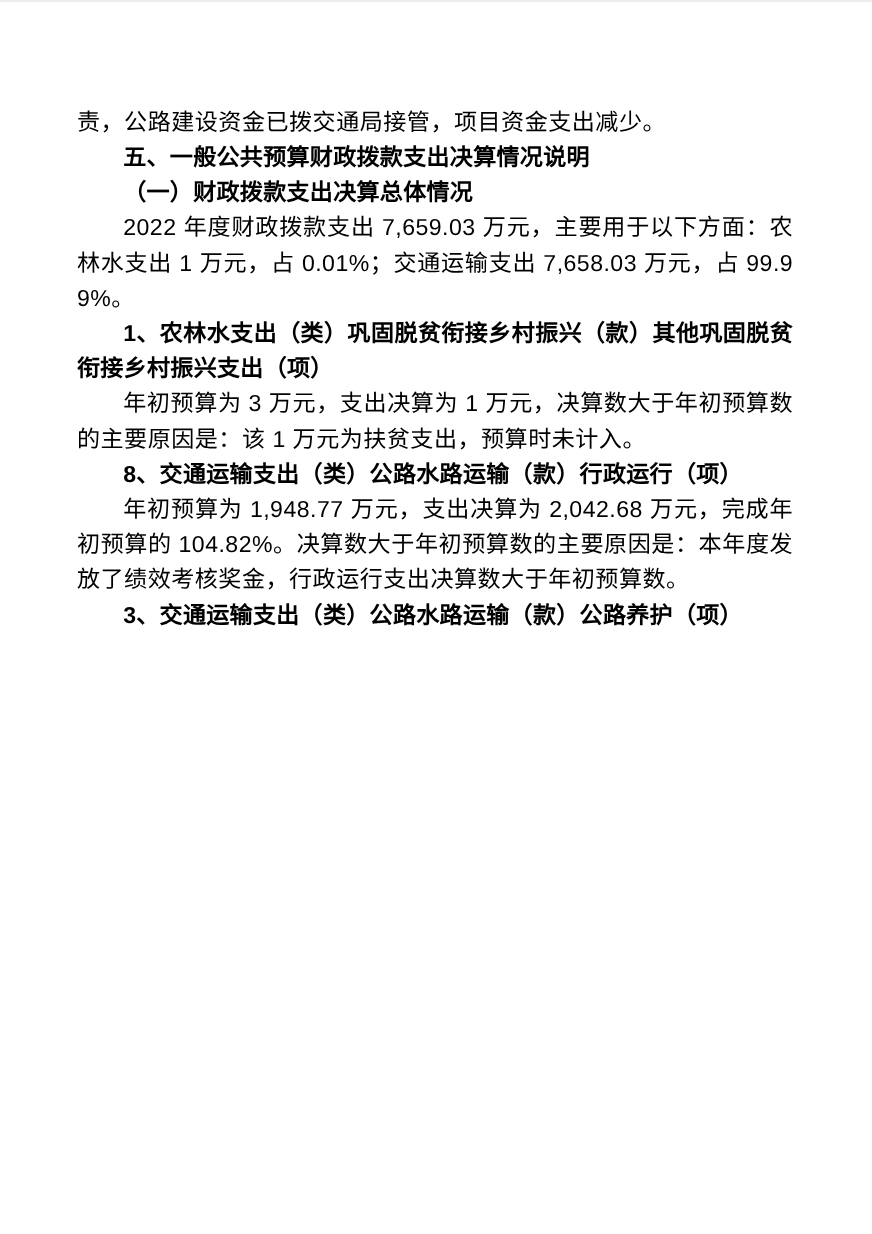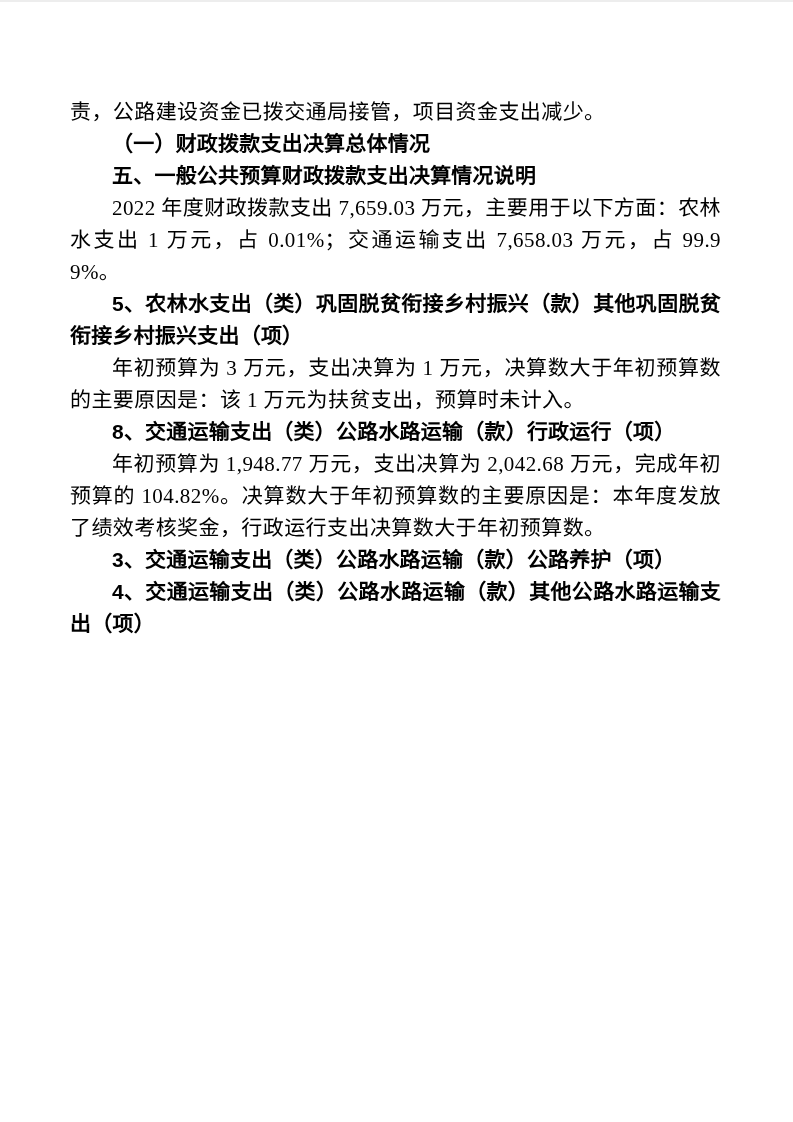--- a/index.html
+++ b/index.html
@@ -26,39 +26,38 @@
     font-size: 21px;
     line-height: 32px;
     letter-spacing: 0.02em;
     text-align: justify;
     text-justify: inter-ideograph;
     text-indent: 2em;
     word-break: break-all;
   }
   .block.body,
   .block.body-continuation {
-    font-family: Liberation Serif, serif;
+    font-family: Liberation Sans, sans-serif;
     font-weight: normal;
   }
   .block.body-continuation {
     text-indent: 0;
   }
   .block.heading {
     font-family: "Liberation Sans", "DejaVu Sans", sans-serif;
     font-weight: bold;
     letter-spacing: 0.01em;
   }
 </style>
 </head>
 <body>
 
 <main class="page">
     <p class="block body-continuation">责，公路建设资金已拨交通局接管，项目资金支出减少。</p>
+    <p class="block heading">五、一般公共预算财政拨款支出决算情况说明</p>
     <p class="block heading">（一）财政拨款支出决算总体情况</p>
-    <p class="block heading">五、一般公共预算财政拨款支出决算情况说明</p>
     <p class="block body">2022 年度财政拨款支出 7,659.03 万元，主要用于以下方面：农林水支出 1 万元，占 0.01%；交通运输支出 7,658.03 万元，占 99.99%。</p>
-    <p class="block heading">5、农林水支出（类）巩固脱贫衔接乡村振兴（款）其他巩固脱贫衔接乡村振兴支出（项）</p>
+    <p class="block heading">1、农林水支出（类）巩固脱贫衔接乡村振兴（款）其他巩固脱贫衔接乡村振兴支出（项）</p>
     <p class="block body">年初预算为 3 万元，支出决算为 1 万元，决算数大于年初预算数的主要原因是：该 1 万元为扶贫支出，预算时未计入。</p>
     <p class="block heading">8、交通运输支出（类）公路水路运输（款）行政运行（项）</p>
     <p class="block body">年初预算为 1,948.77 万元，支出决算为 2,042.68 万元，完成年初预算的 104.82%。决算数大于年初预算数的主要原因是：本年度发放了绩效考核奖金，行政运行支出决算数大于年初预算数。</p>
     <p class="block heading">3、交通运输支出（类）公路水路运输（款）公路养护（项）</p>
-    <p class="block heading">4、交通运输支出（类）公路水路运输（款）其他公路水路运输支出（项）</p>
   </main>
 
 </body></html>

